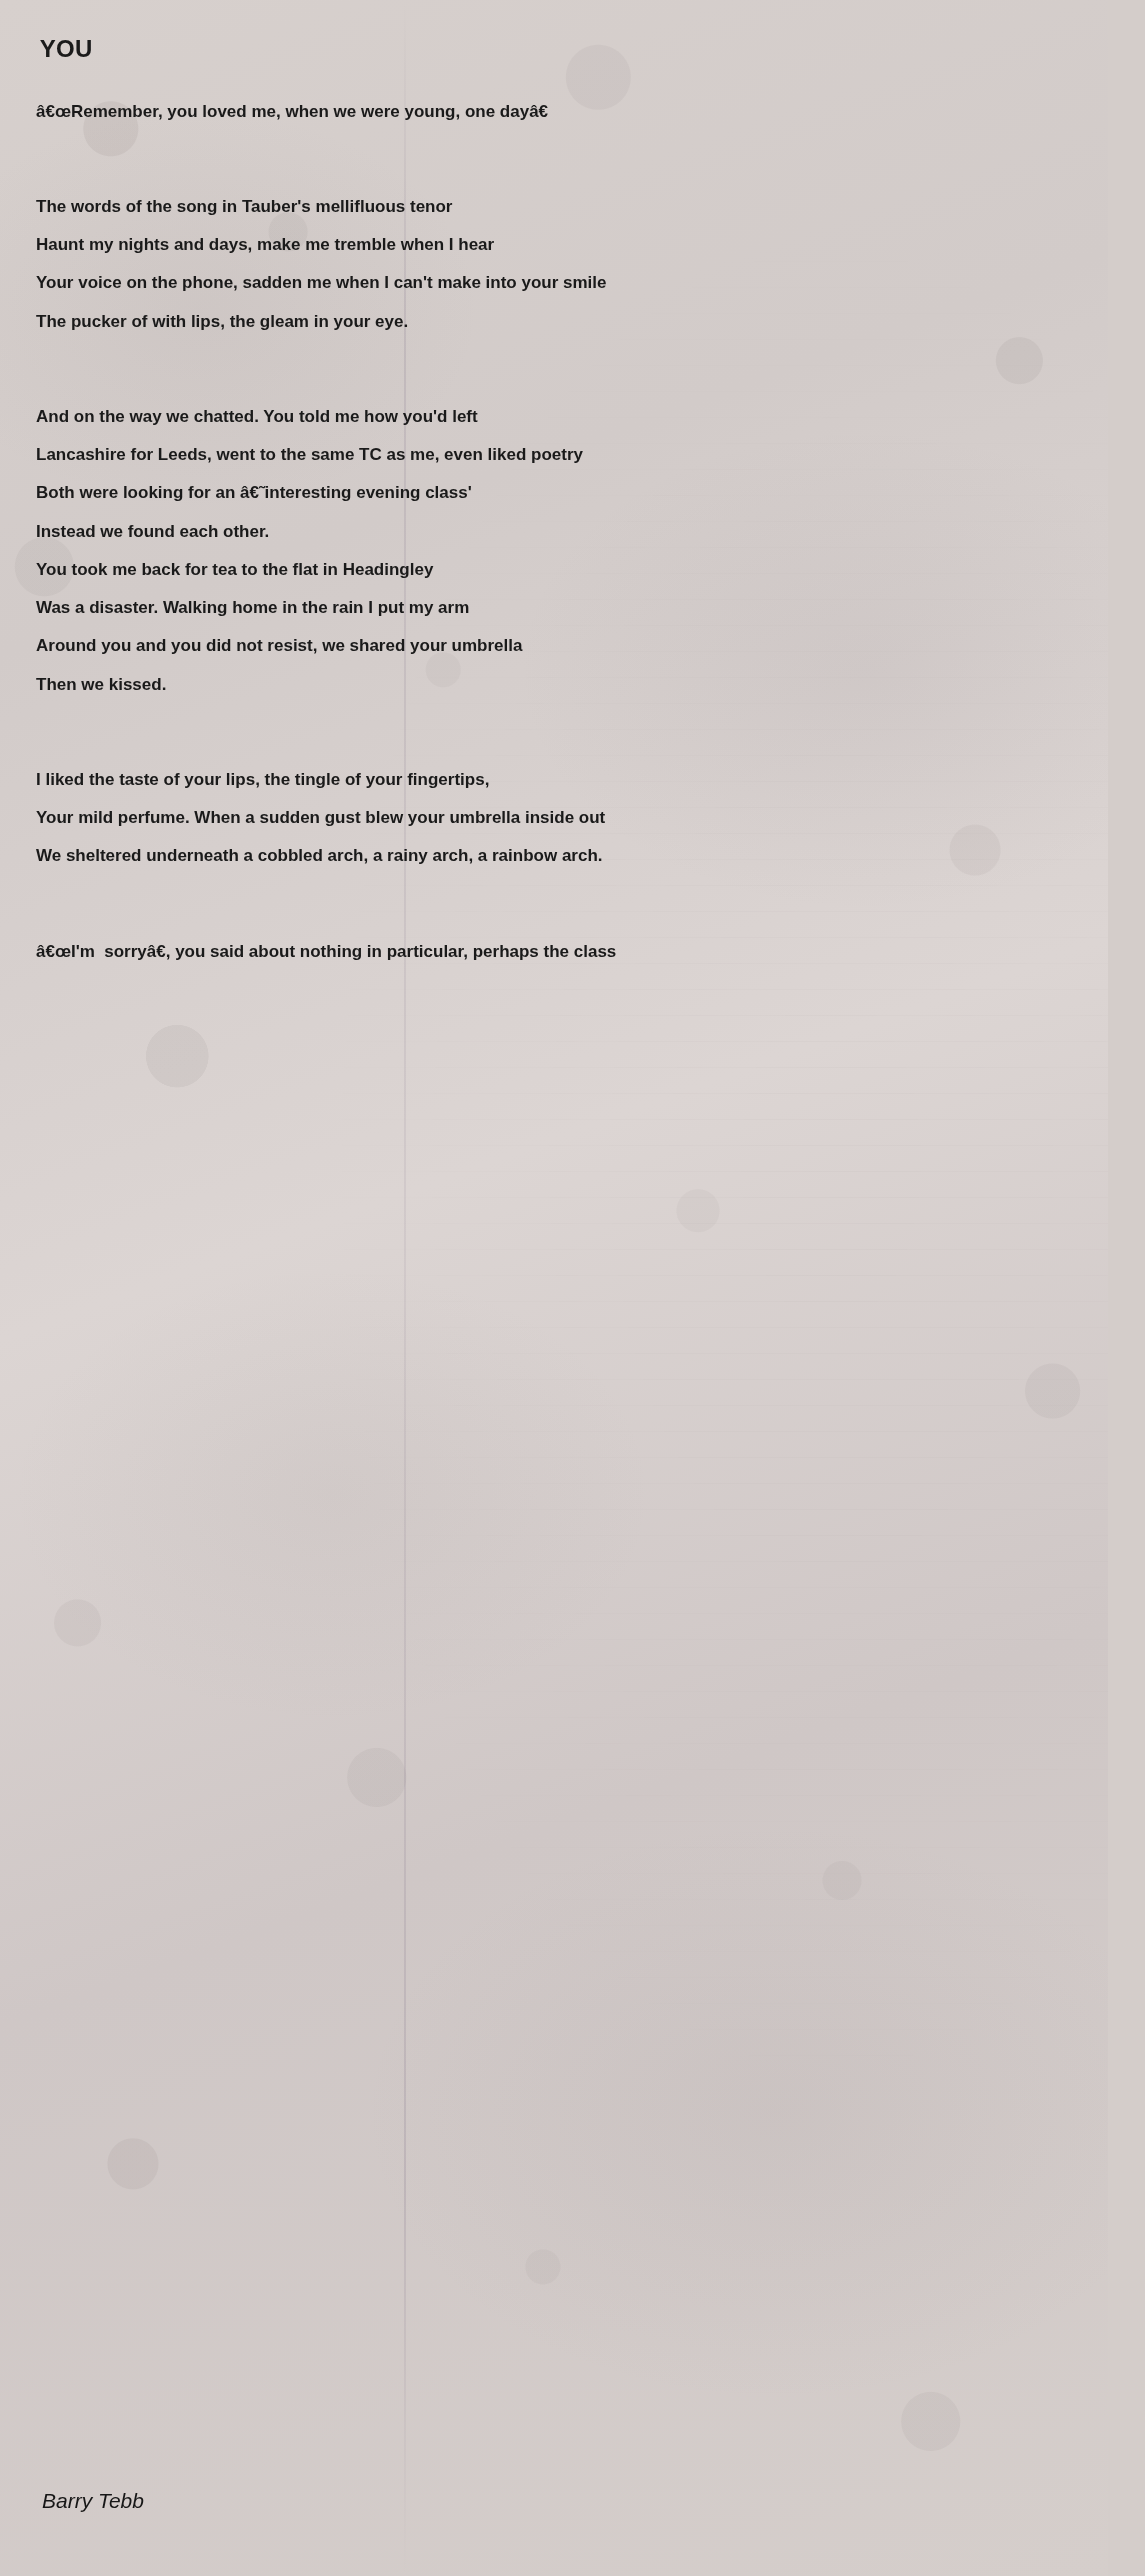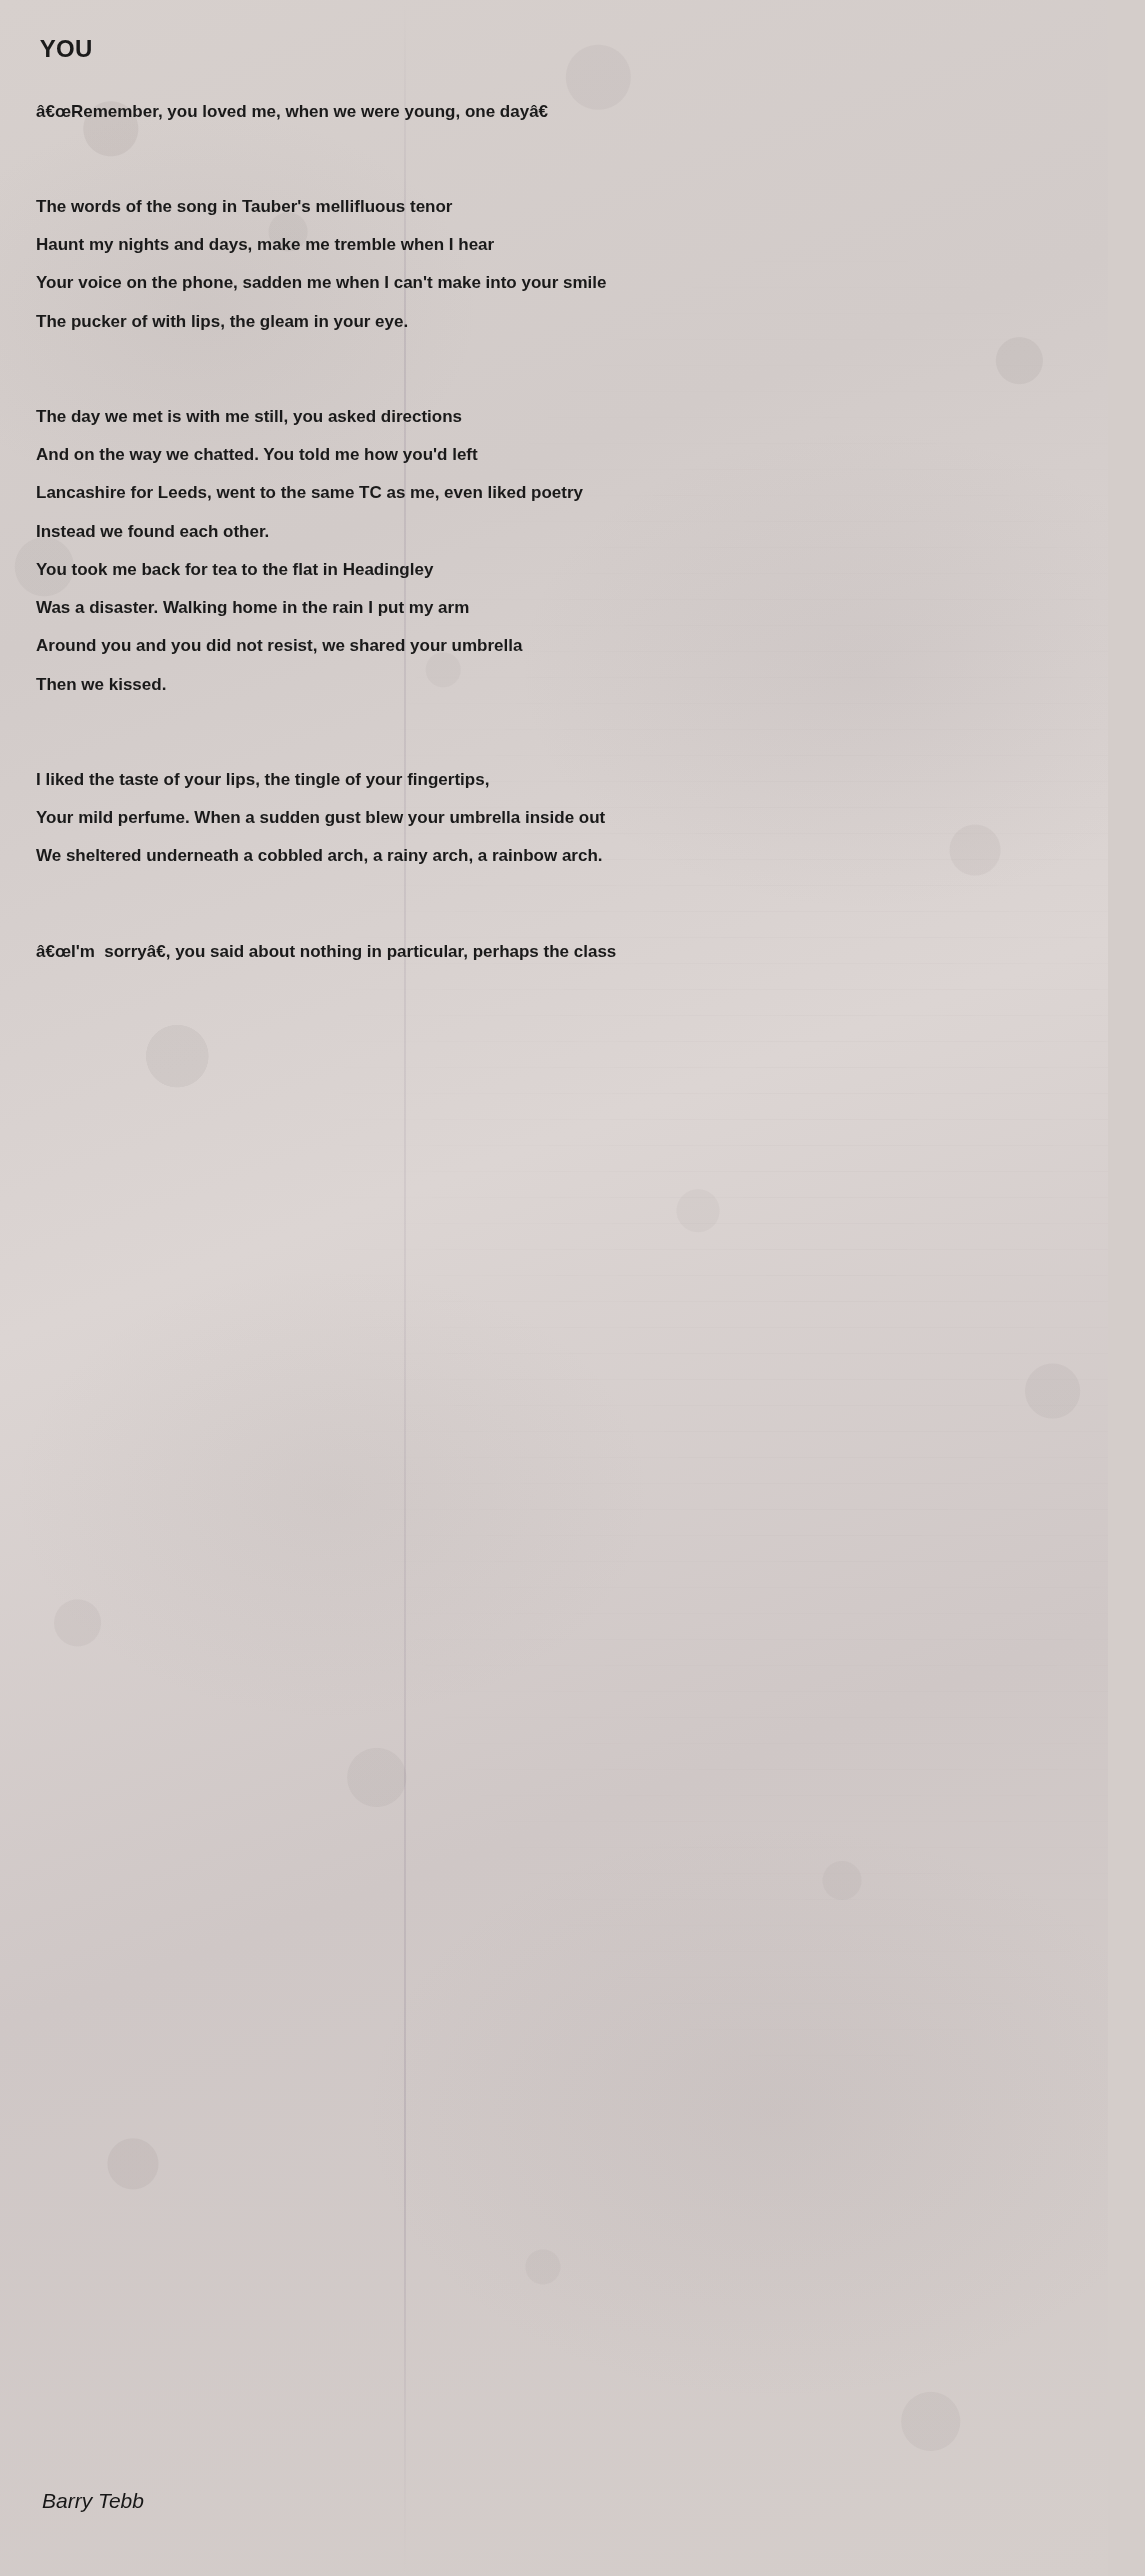--- a/index.html
+++ b/index.html
@@ -119,23 +119,23 @@
   <div id="paper-fold"></div>
 
   <div id="poem-content">
     <h1 id="poem-title">YOU</h1>
     <div id="poem-lines">
         <p class="poem-line" style="margin: 38px 0px 74px;">â€œRemember, you loved me, when we were young, one dayâ€</p>
         <p class="poem-line" style="margin: 0px 0px 17px;">The words of the song in Tauber's mellifluous tenor</p>
         <p class="poem-line" style="margin: 0px 0px 17px;">Haunt my nights and days, make me tremble when I hear</p>
         <p class="poem-line" style="margin: 0px 0px 17px;">Your voice on the phone, sadden me when I can't make into your smile</p>
         <p class="poem-line" style="margin: 0px 0px 74px;">The pucker of with lips, the gleam in your eye.</p>
-        <p class="poem-line" style="margin: 0px 0px 17px;">The day we met is with me still, you asked directions</p>
         <p class="poem-line" style="margin: 0px 0px 17px;">And on the way we chatted. You told me how you'd left</p>
         <p class="poem-line" style="margin: 0px 0px 17px;">Lancashire for Leeds, went to the same TC as me, even liked poetry</p>
+        <p class="poem-line" style="margin: 0px 0px 17px;">Both were looking for an â€˜interesting evening class'</p>
         <p class="poem-line" style="margin: 0px 0px 17px;">Instead we found each other.</p>
         <p class="poem-line" style="margin: 0px 0px 17px;">You took me back for tea to the flat in Headingley</p>
         <p class="poem-line" style="margin: 0px 0px 17px;">Was a disaster. Walking home in the rain I put my arm</p>
         <p class="poem-line" style="margin: 0px 0px 17px;">Around you and you did not resist, we shared your umbrella</p>
         <p class="poem-line" style="margin: 0px 0px 74px;">Then we kissed.</p>
         <p class="poem-line" style="margin: 0px 0px 17px;">I liked the taste of your lips, the tingle of your fingertips,</p>
         <p class="poem-line" style="margin: 0px 0px 17px;">Your mild perfume. When a sudden gust blew your umbrella inside out</p>
         <p class="poem-line" style="margin: 0px 0px 74px;">We sheltered underneath a cobbled arch, a rainy arch, a rainbow arch.</p>
         <p class="poem-line" style="margin: 0px;">â€œI'm  sorryâ€, you said about nothing in particular, perhaps the class</p>
       </div>

